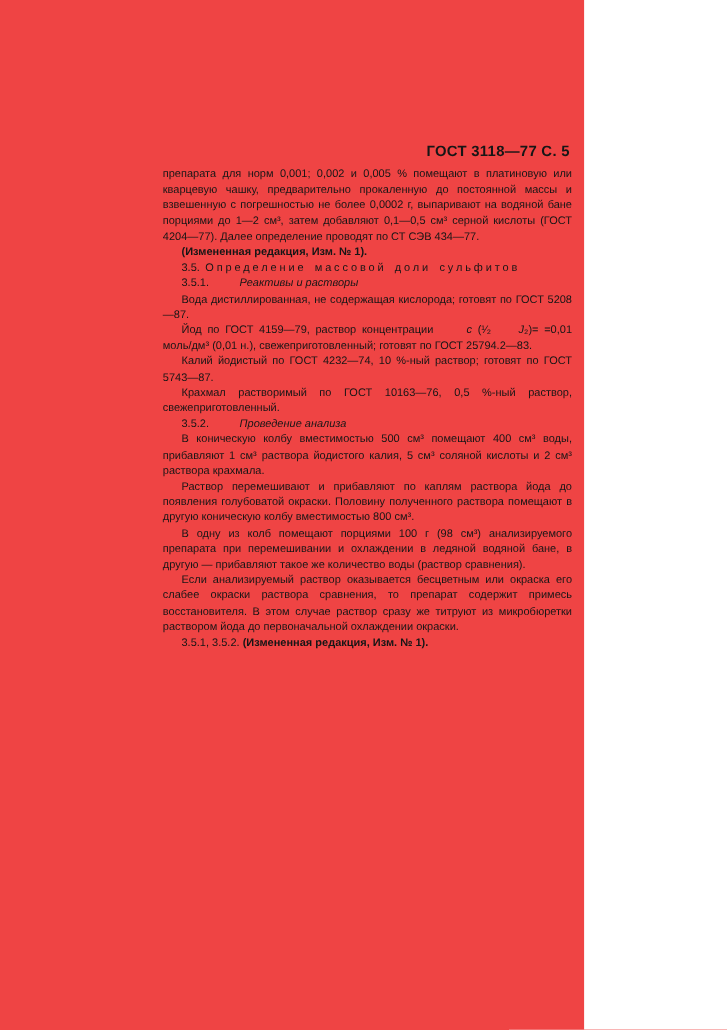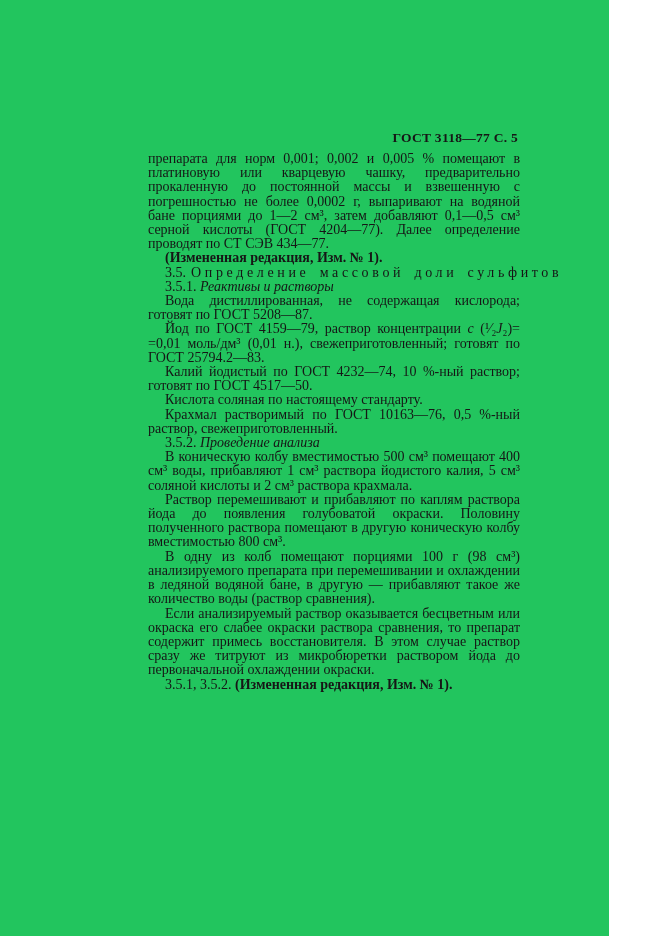--- a/index.html
+++ b/index.html
@@ -1,48 +1,48 @@
 <!DOCTYPE html>
 <html><head>
 <meta charset="utf-8">
 <style>
   html, body { margin: 0; padding: 0; }
   .page {
     position: relative;
-    width: 609px;
+    width: 531px;
     height: 936px;
-    background: #22c55e;
-    font-family: Liberation Serif, serif;
+    background: #ef4444;
+    font-family: Liberation Sans, sans-serif;
     color: #161616;
     overflow: hidden;
   }
   .running-header {
     position: absolute;
     top: 130px;
     left: 148px;
     width: 370px;
     text-align: right;
     font-weight: bold;
     font-size: 13.5px;
     letter-spacing: 0.02em;
   }
   .textblock {
     position: absolute;
     left: 148px;
     top: 152px;
     width: 372px;
-    font-size: 14px;
+    font-size: 10px;
     line-height: 14.2px;
   }
   .textblock p {
     margin: 0;
     text-align: justify;
   }
   .ind { text-indent: 17px; }
-  .it { font-style: italic; }
+  .it { font-style: italic; margin-left: 25px; }
   .b { font-weight: bold; }
   .heading { white-space: nowrap; text-align: center; }
   .sp { letter-spacing: 0.26em; word-spacing: 0.22em; margin-left: 5px; }
 </style>
 </head>
 <body>
 
 <div class="page">
 
   <div class="running-header">ГОСТ 3118—77 С. 5</div>
@@ -54,23 +54,22 @@
     <p class="ind b">(Измененная редакция, Изм. № 1).</p>
 
     <p class="ind heading"><span>3.5.</span><span class="sp">Определение массовой доли сульфитов</span></p>
 
     <p class="ind"><span>3.5.1. </span><span class="it">Реактивы и растворы</span></p>
 
     <p class="ind">Вода дистиллированная, не содержащая кислорода; готовят по ГОСТ 5208—87.</p>
 
     <p class="ind"><span>Йод по ГОСТ 4159—79, раствор концентрации </span><span class="it">с</span><span> (¹⁄₂</span><span class="it">J</span><span>₂)= =0,01 моль/дм³ (0,01 н.), свежеприготовленный; готовят по ГОСТ 25794.2—83.</span></p>
 
-    <p class="ind">Калий йодистый по ГОСТ 4232—74, 10 %-ный раствор; готовят по ГОСТ 4517—50.</p>
+    <p class="ind">Калий йодистый по ГОСТ 4232—74, 10 %-ный раствор; готовят по ГОСТ 5743—87.</p>
 
-    <p class="ind">Кислота соляная по настоящему стандарту.</p>
 
     <p class="ind">Крахмал растворимый по ГОСТ 10163—76, 0,5 %-ный раствор, свежеприготовленный.</p>
 
     <p class="ind"><span>3.5.2. </span><span class="it">Проведение анализа</span></p>
 
     <p class="ind">В коническую колбу вместимостью 500 см³ помещают 400 см³ воды, прибавляют 1 см³ раствора йодистого калия, 5 см³ соляной кислоты и 2 см³ раствора крахмала.</p>
 
     <p class="ind">Раствор перемешивают и прибавляют по каплям раствора йода до появления голубоватой окраски. Половину полученного раствора помещают в другую коническую колбу вместимостью 800 см³.</p>
 
     <p class="ind">В одну из колб помещают порциями 100 г (98 см³) анализируемого препарата при перемешивании и охлаждении в ледяной водяной бане, в другую — прибавляют такое же количество воды (раствор сравнения).</p>

